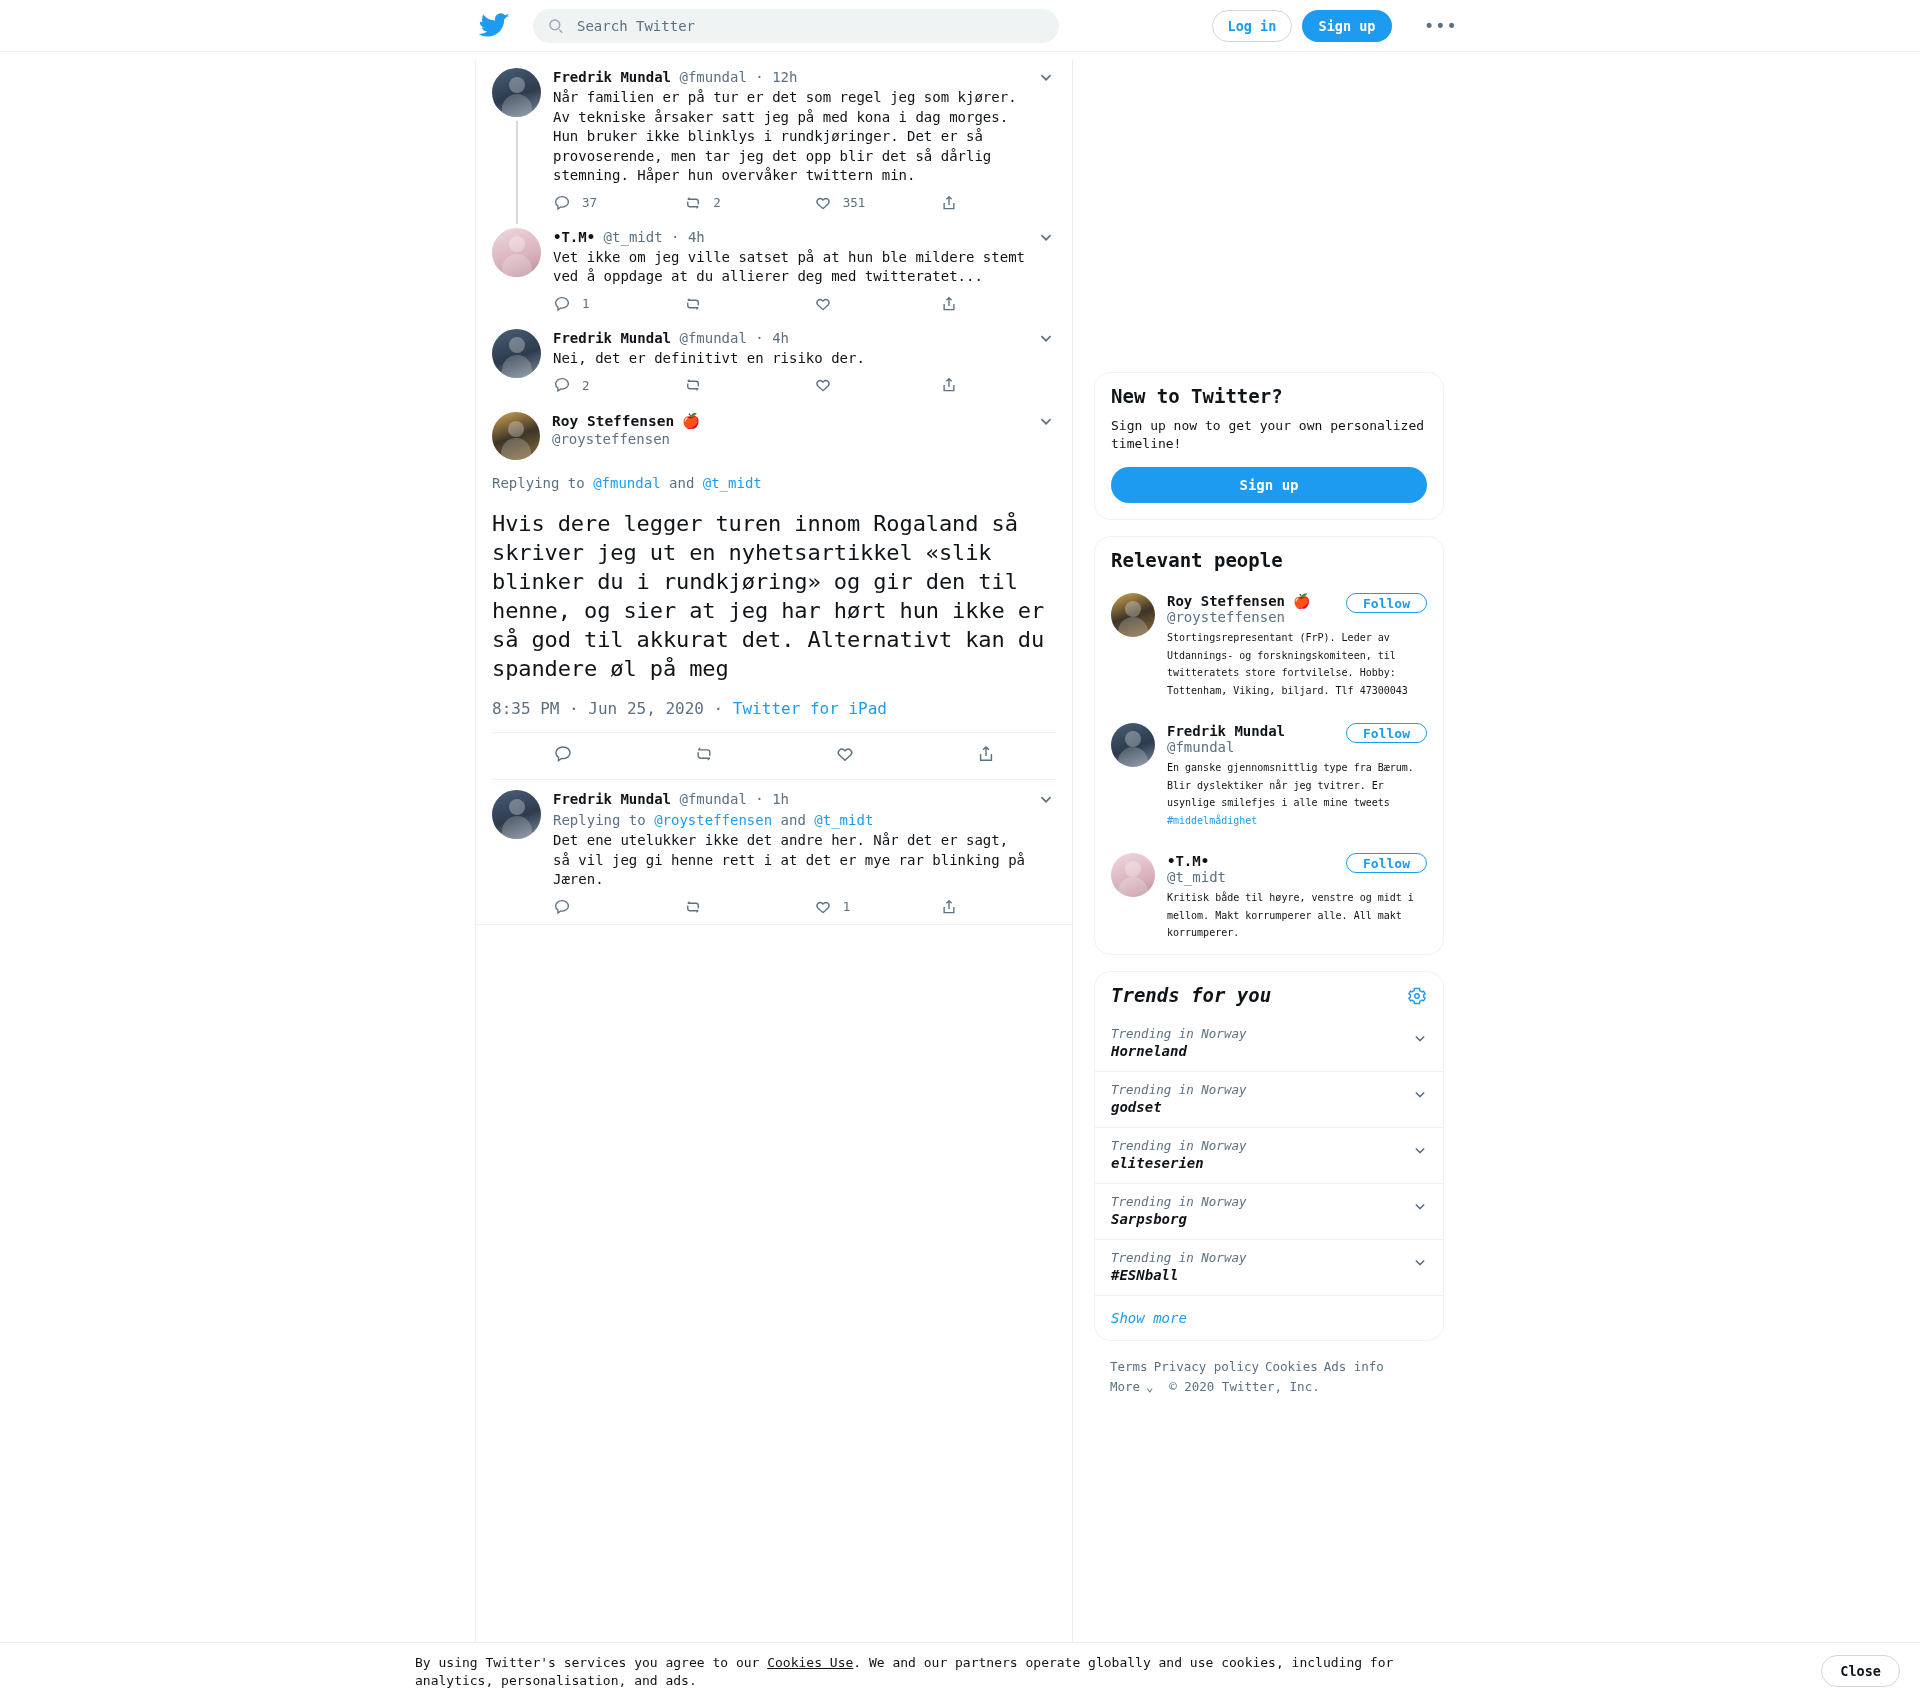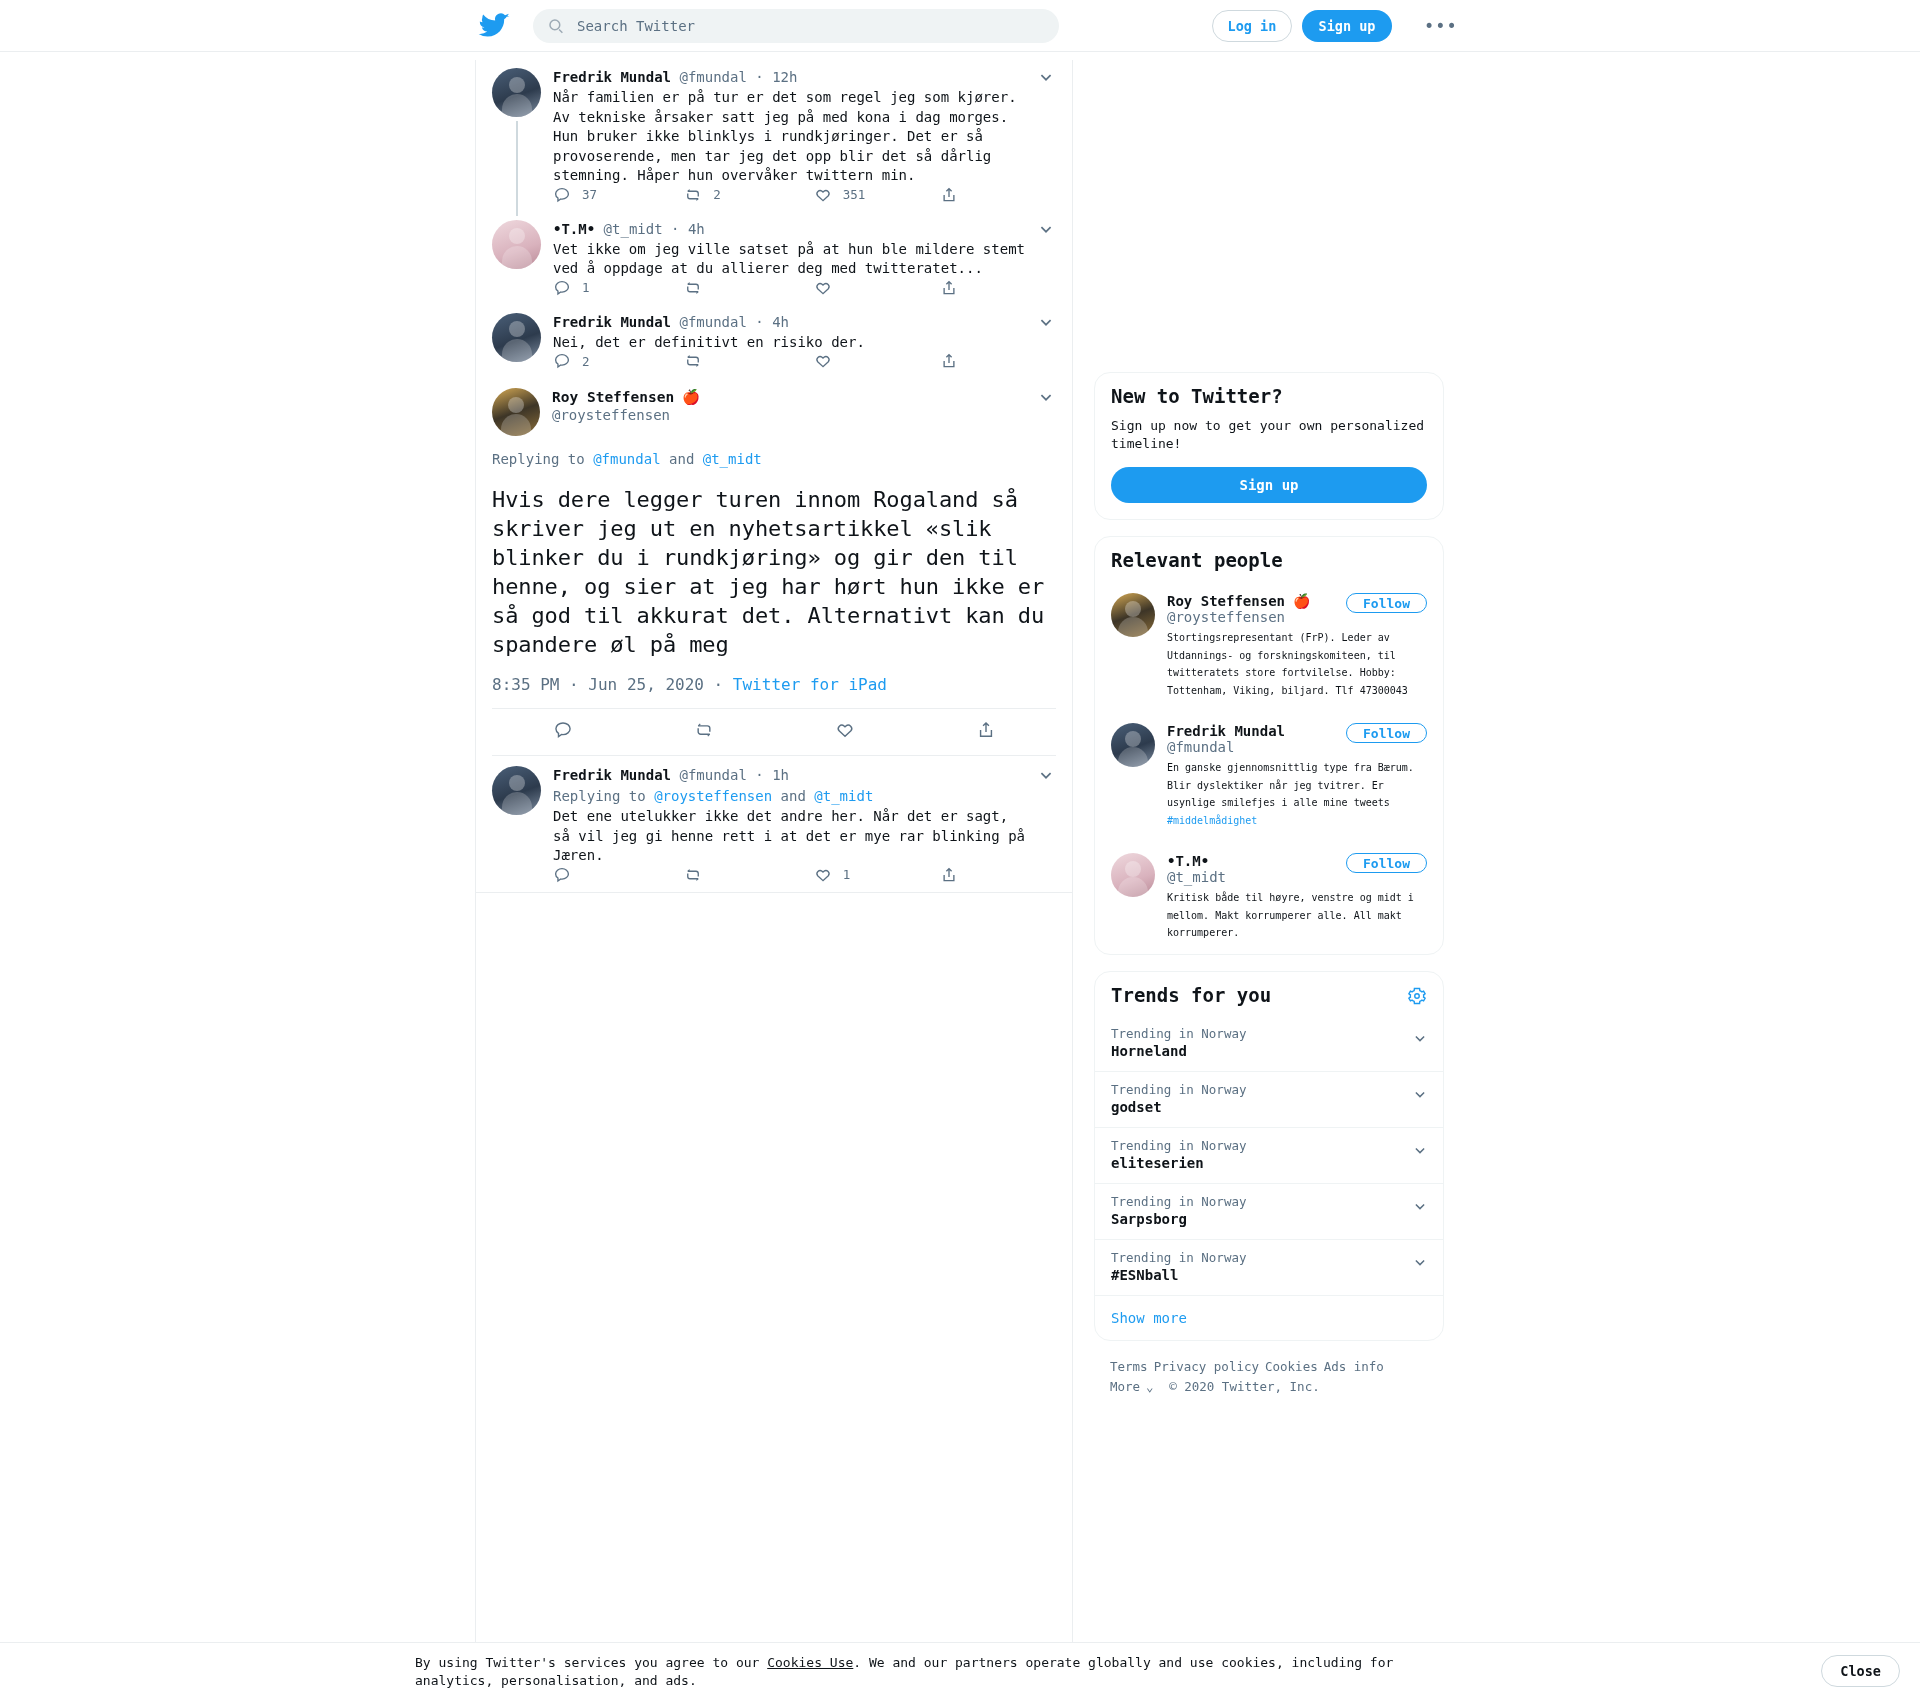--- a/index.html
+++ b/index.html
@@ -87,21 +87,21 @@
   .link { color: #1d9bf0; text-decoration: none; cursor: pointer; }
   .caret {
     position: absolute; right: 0; top: 0; width: 20px; height: 20px;
     color: #5b7083; cursor: pointer;
   }
   .thread-line {
     position: absolute; left: 40px; top: 61px; bottom: -4px; width: 2px; background: #cfd9de;
   }
 
   
-  .actions { display: flex; padding-bottom: 8px; max-width: 425px; }
+  .actions { display: flex; margin-top: 8px; padding-bottom: 8px; max-width: 425px; }
   .act { display: flex; align-items: center; color: #5b7083; font-size: 12.5px; cursor: pointer; }
   .act svg { width: 18px; height: 18px; }
   .act .cnt { margin-left: 11px; }
   .act.a1 { width: 140px; }
   .act.a2 { width: 138px; }
   .act.a3 { width: 135px; }
   .act.a4 { width: 40px; }
 
   
   .focus { padding: 10px 16px 0 16px; }
@@ -494,21 +494,21 @@
       <div class="p-av a-tm avatar"></div>
       <div class="p-body">
         <button class="follow-btn">Follow</button>
         <div class="p-name">•T.M•</div>
         <div class="p-handle">@t_midt</div>
         <div class="p-bio">Kritisk både til høyre, venstre og midt i mellom. Makt korrumperer alle. All makt korrumperer.</div>
       </div>
     </div>
   </div>
 
-  <div class="card" style="position:relative;">
+  <div class="card" style="position:relative;font-style:italic;">
     <div class="card-h">Trends for you</div>
     <span class="gear">
       <svg viewBox="0 0 24 24" width="20" height="20">
           <path fill="none" stroke="#1d9bf0" stroke-width="1.7" d="M12 9.3a2.7 2.7 0 1 0 0 5.4 2.7 2.7 0 0 0 0-5.4zM20 12c0-.5 0-1-.1-1.4l1.8-1.3-1.8-3.1-2.1.8a7.6 7.6 0 0 0-2.4-1.4L15.1 3H8.9l-.3 2.6c-.9.3-1.7.8-2.4 1.4l-2.1-.8-1.8 3.1 1.8 1.3a8 8 0 0 0 0 2.8l-1.8 1.3 1.8 3.1 2.1-.8c.7.6 1.5 1.1 2.4 1.4l.3 2.6h6.2l.3-2.6c.9-.3 1.7-.8 2.4-1.4l2.1.8 1.8-3.1-1.8-1.3c.1-.4.1-.9.1-1.4z"></path>
         </svg>
     </span>
 
     <div class="trend">
       <div class="t-cat">Trending in Norway</div>
       <div class="t-name">Horneland</div>

